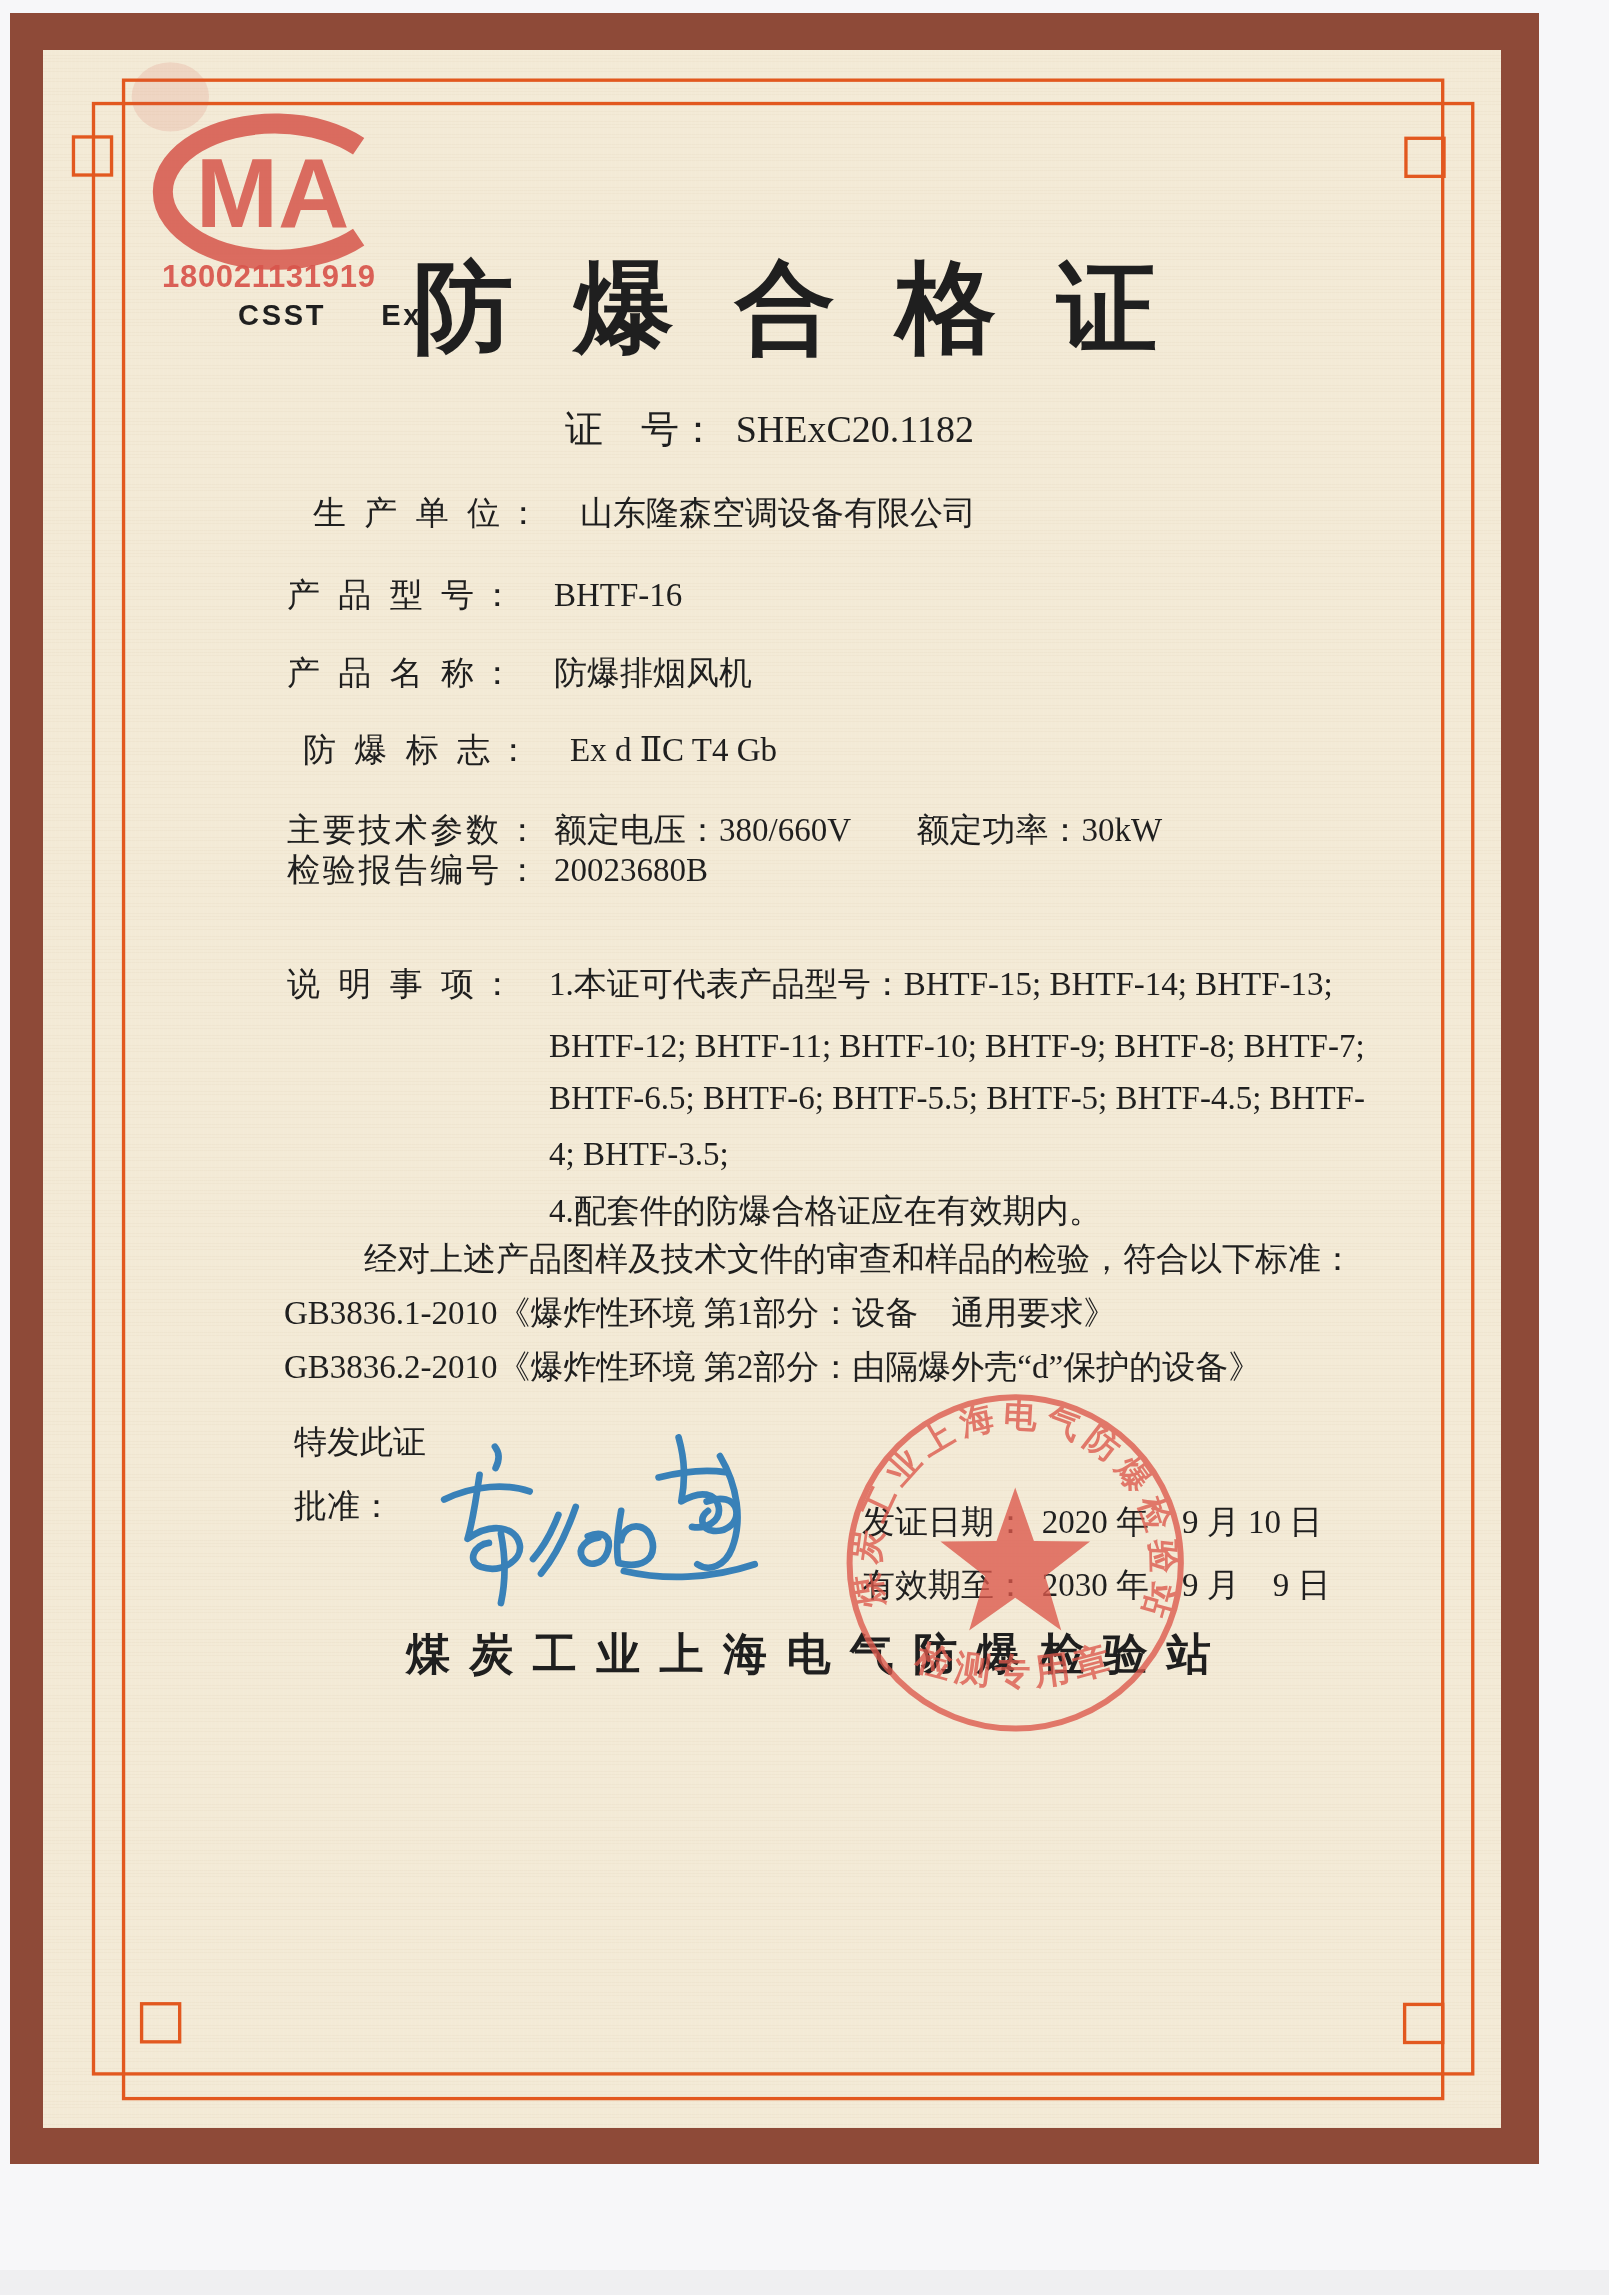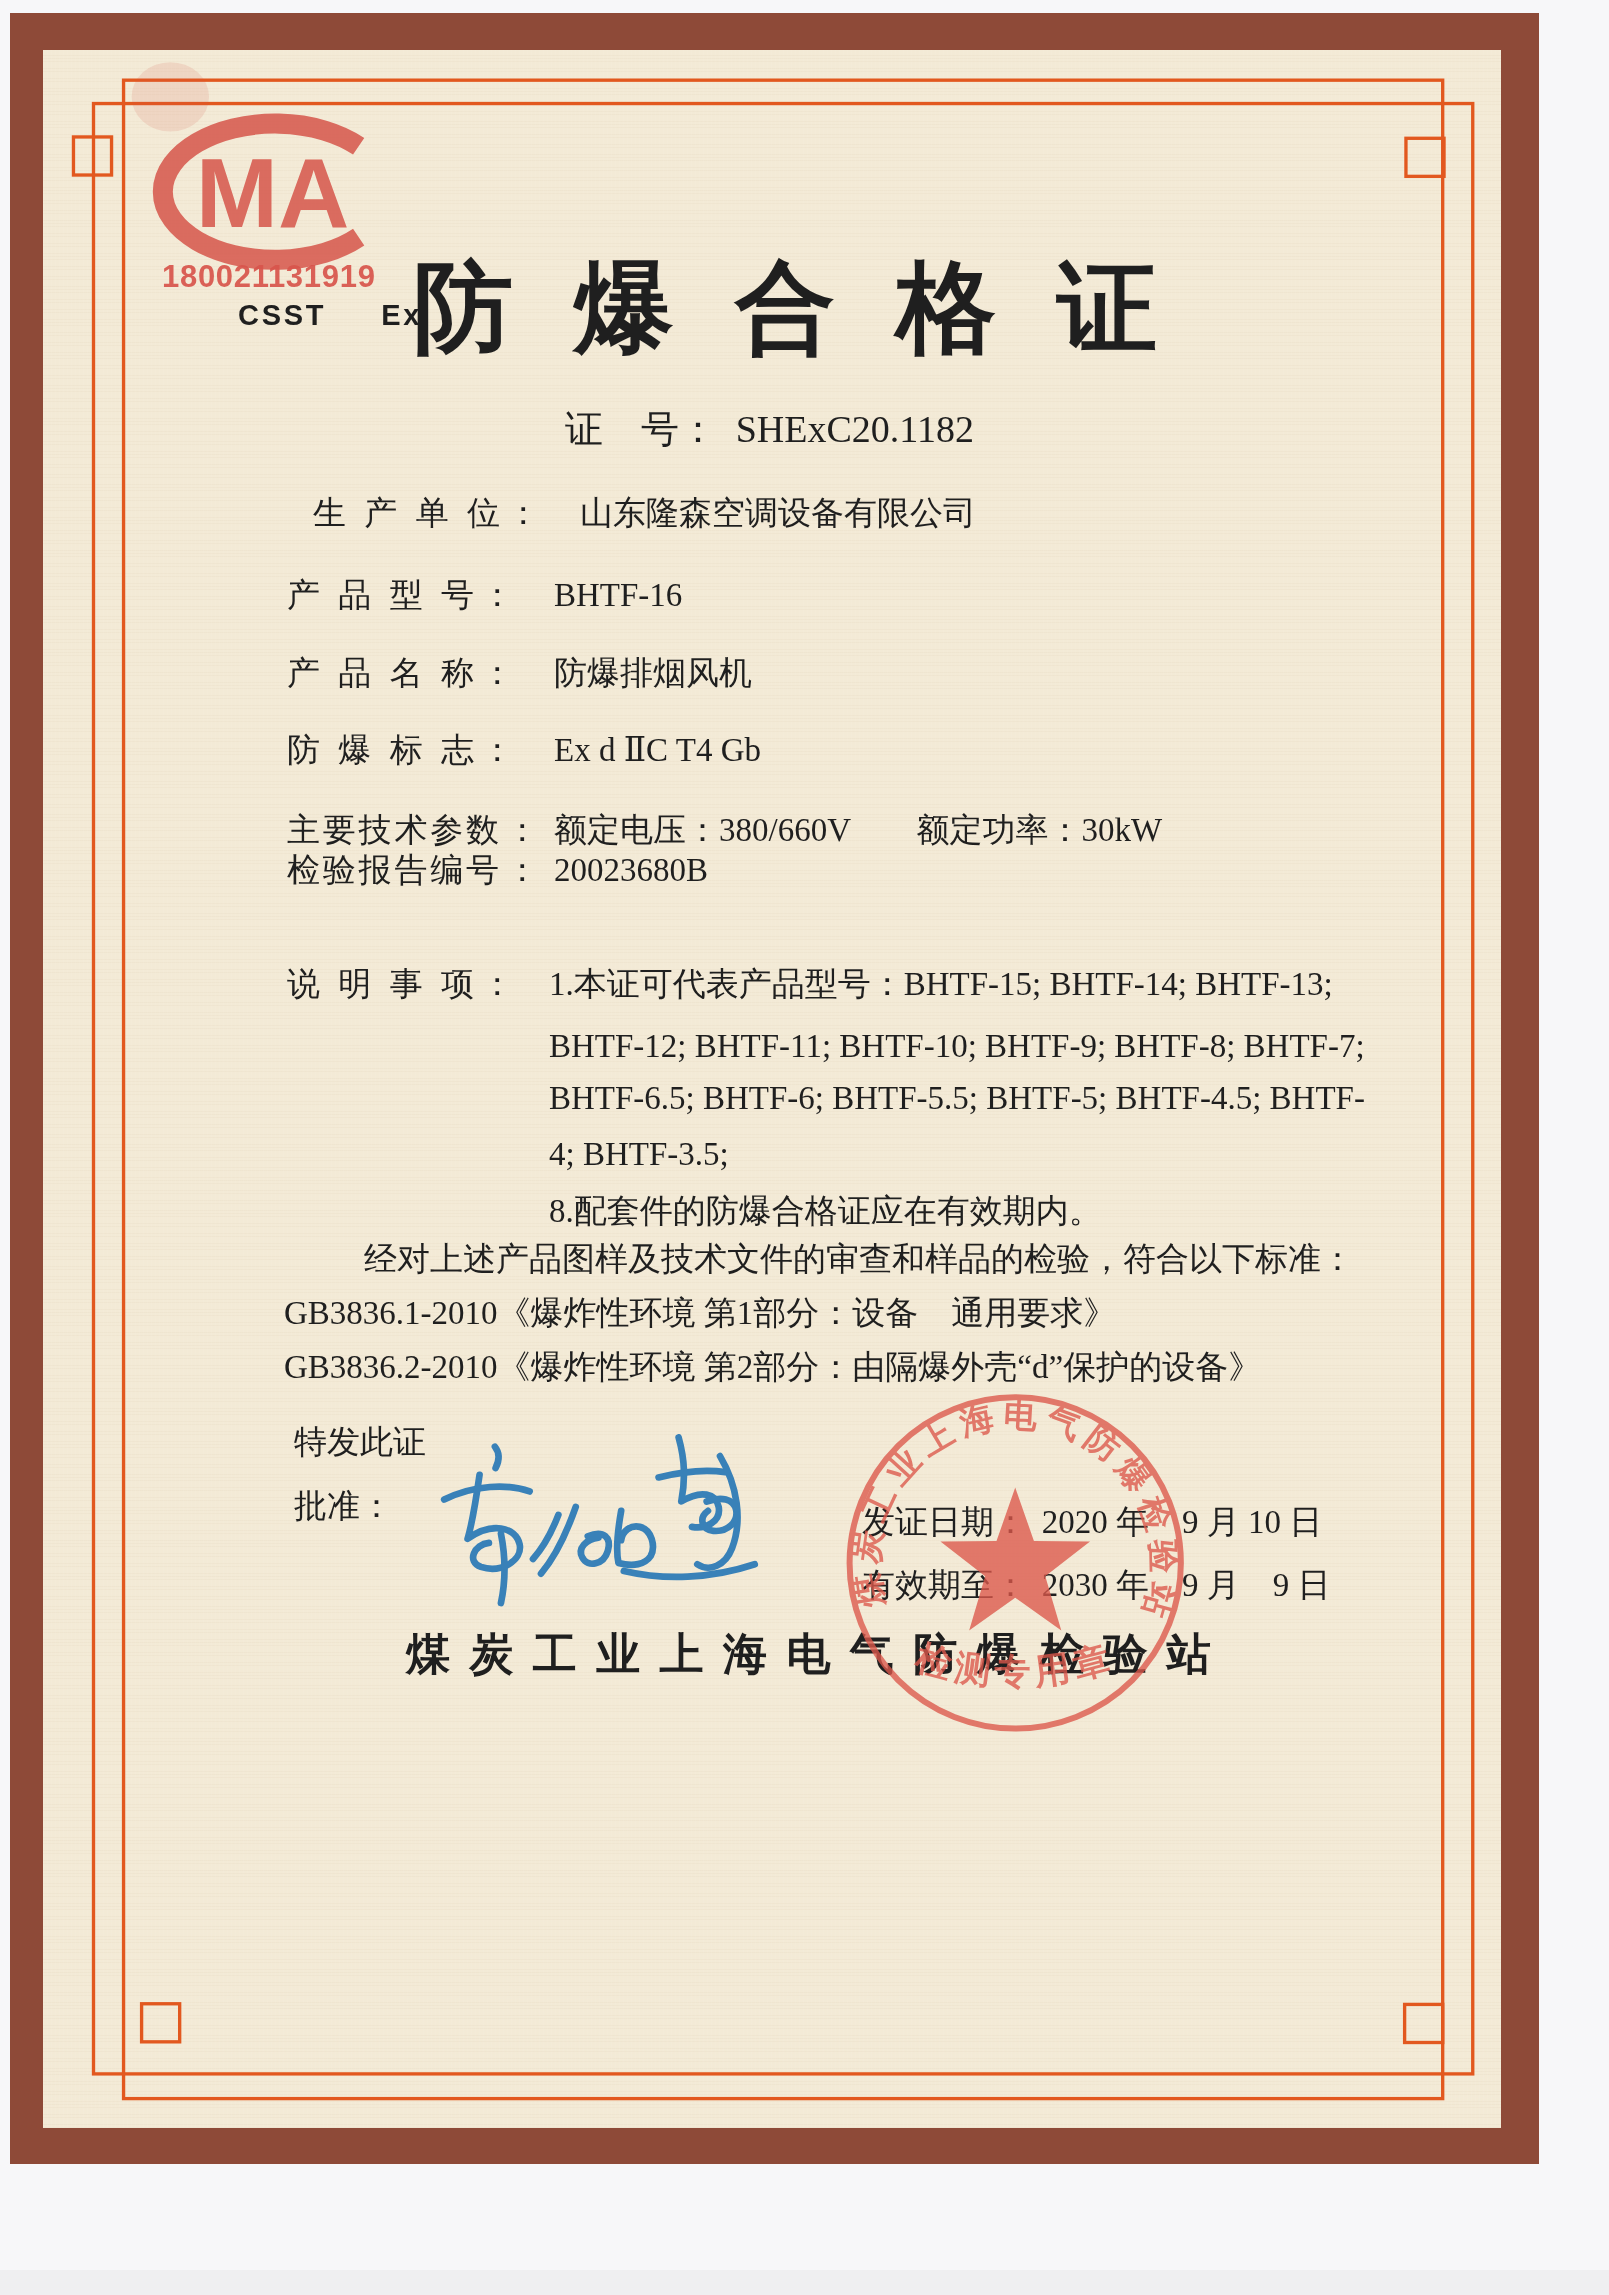--- a/index.html
+++ b/index.html
@@ -73,29 +73,29 @@
   </div>
   <div class="abs title">防爆合格证</div>
   <div class="abs certno">
     <span>证　号：</span><span class="v">SHExC20.1182</span>
   </div>
 
   <div id="fields">
       <div class="field-row" style="top: 493px; margin-left: 26px;"><span class="flabel w4">生产单位</span><span class="fcolon">：</span><span class="fvalue">山东隆森空调设备有限公司</span></div>
       <div class="field-row" style="top: 575px;"><span class="flabel w4">产品型号</span><span class="fcolon">：</span><span class="fvalue">BHTF-16</span></div>
       <div class="field-row" style="top: 653px;"><span class="flabel w4">产品名称</span><span class="fcolon">：</span><span class="fvalue">防爆排烟风机</span></div>
-      <div class="field-row" style="top: 730px;"><span class="flabel w4">防爆标志</span><span class="fcolon">：</span><span class="fvalue">Ex d ⅡC T4 Gb</span></div>
+      <div class="field-row" style="top: 730px; margin-left: 16px;"><span class="flabel w4">防爆标志</span><span class="fcolon">：</span><span class="fvalue">Ex d ⅡC T4 Gb</span></div>
       <div class="field-row" style="top: 810px;"><span class="flabel w6">主要技术参数</span><span class="fcolon">：</span><span class="fvalue">额定电压：380/660V　　额定功率：30kW</span></div>
       <div class="field-row" style="top: 850px;"><span class="flabel w6">检验报告编号</span><span class="fcolon">：</span><span class="fvalue">20023680B</span></div>
       <div class="field-row" style="top: 964px;"><span class="flabel w4">说明事项</span><span class="fcolon">：</span><div class="vlines">
           <div class="note-line" style="top: 0px; text-align: right;">1.本证可代表产品型号：BHTF-15; BHTF-14; BHTF-13;</div>
           <div class="note-line" style="top: 62px;">BHTF-12; BHTF-11; BHTF-10; BHTF-9; BHTF-8; BHTF-7;</div>
           <div class="note-line" style="top: 114px;">BHTF-6.5; BHTF-6; BHTF-5.5; BHTF-5; BHTF-4.5; BHTF-</div>
           <div class="note-line" style="top: 170px;">4; BHTF-3.5;</div>
-          <div class="note-line" style="top: 227px;">8.配套件的防爆合格证应在有效期内。</div>
+          <div class="note-line" style="top: 227px;">4.配套件的防爆合格证应在有效期内。</div>
         </div></div>
     </div>
 
   <div class="abs std" style="left:364px;top:1237px;">经对上述产品图样及技术文件的审查和样品的检验，符合以下标准：</div>
   <div id="standards">
       <div class="abs std" style="left: 284px; top: 1291px;">GB3836.1-2010《爆炸性环境 第1部分：设备　通用要求》</div>
       <div class="abs std" style="left: 284px; top: 1345px;">GB3836.2-2010《爆炸性环境 第2部分：由隔爆外壳“d”保护的设备》</div>
     </div>
 
   <div class="abs appr" style="left:294px;top:1420px;">特发此证</div>

